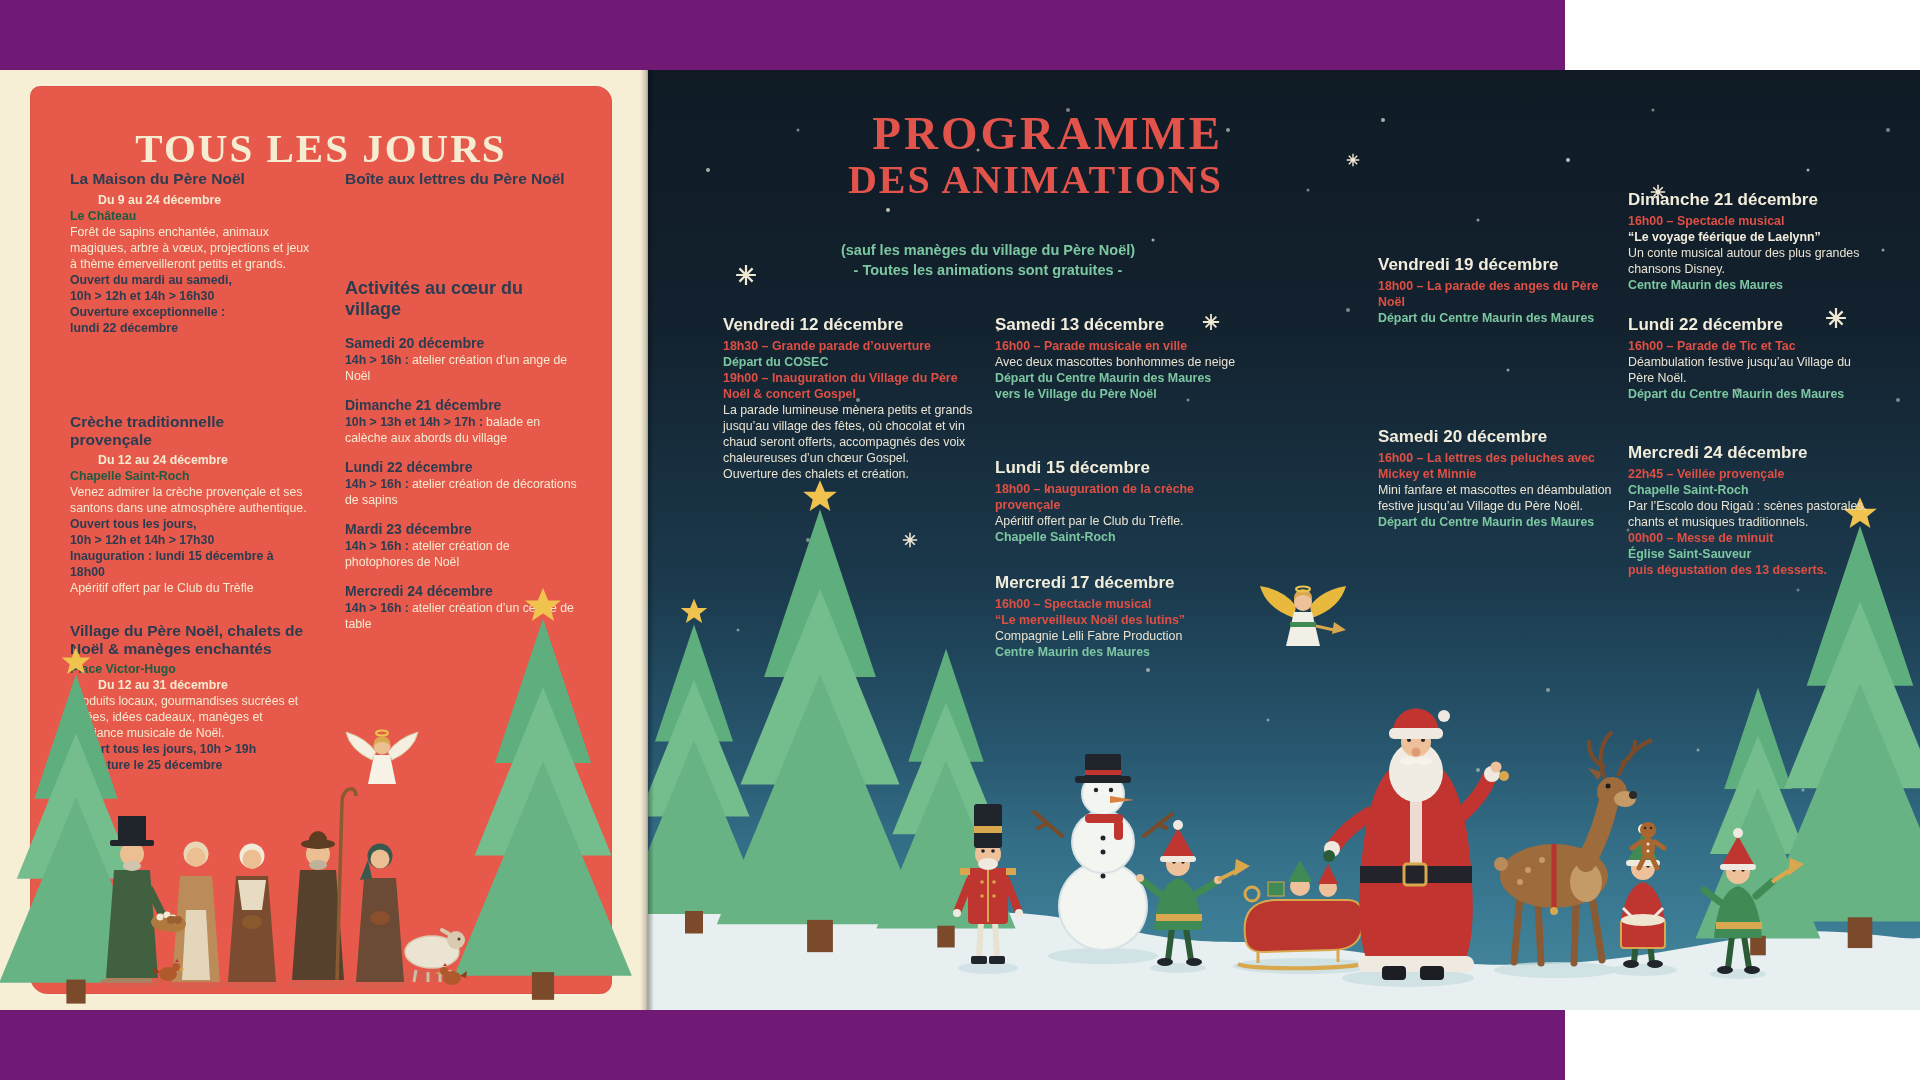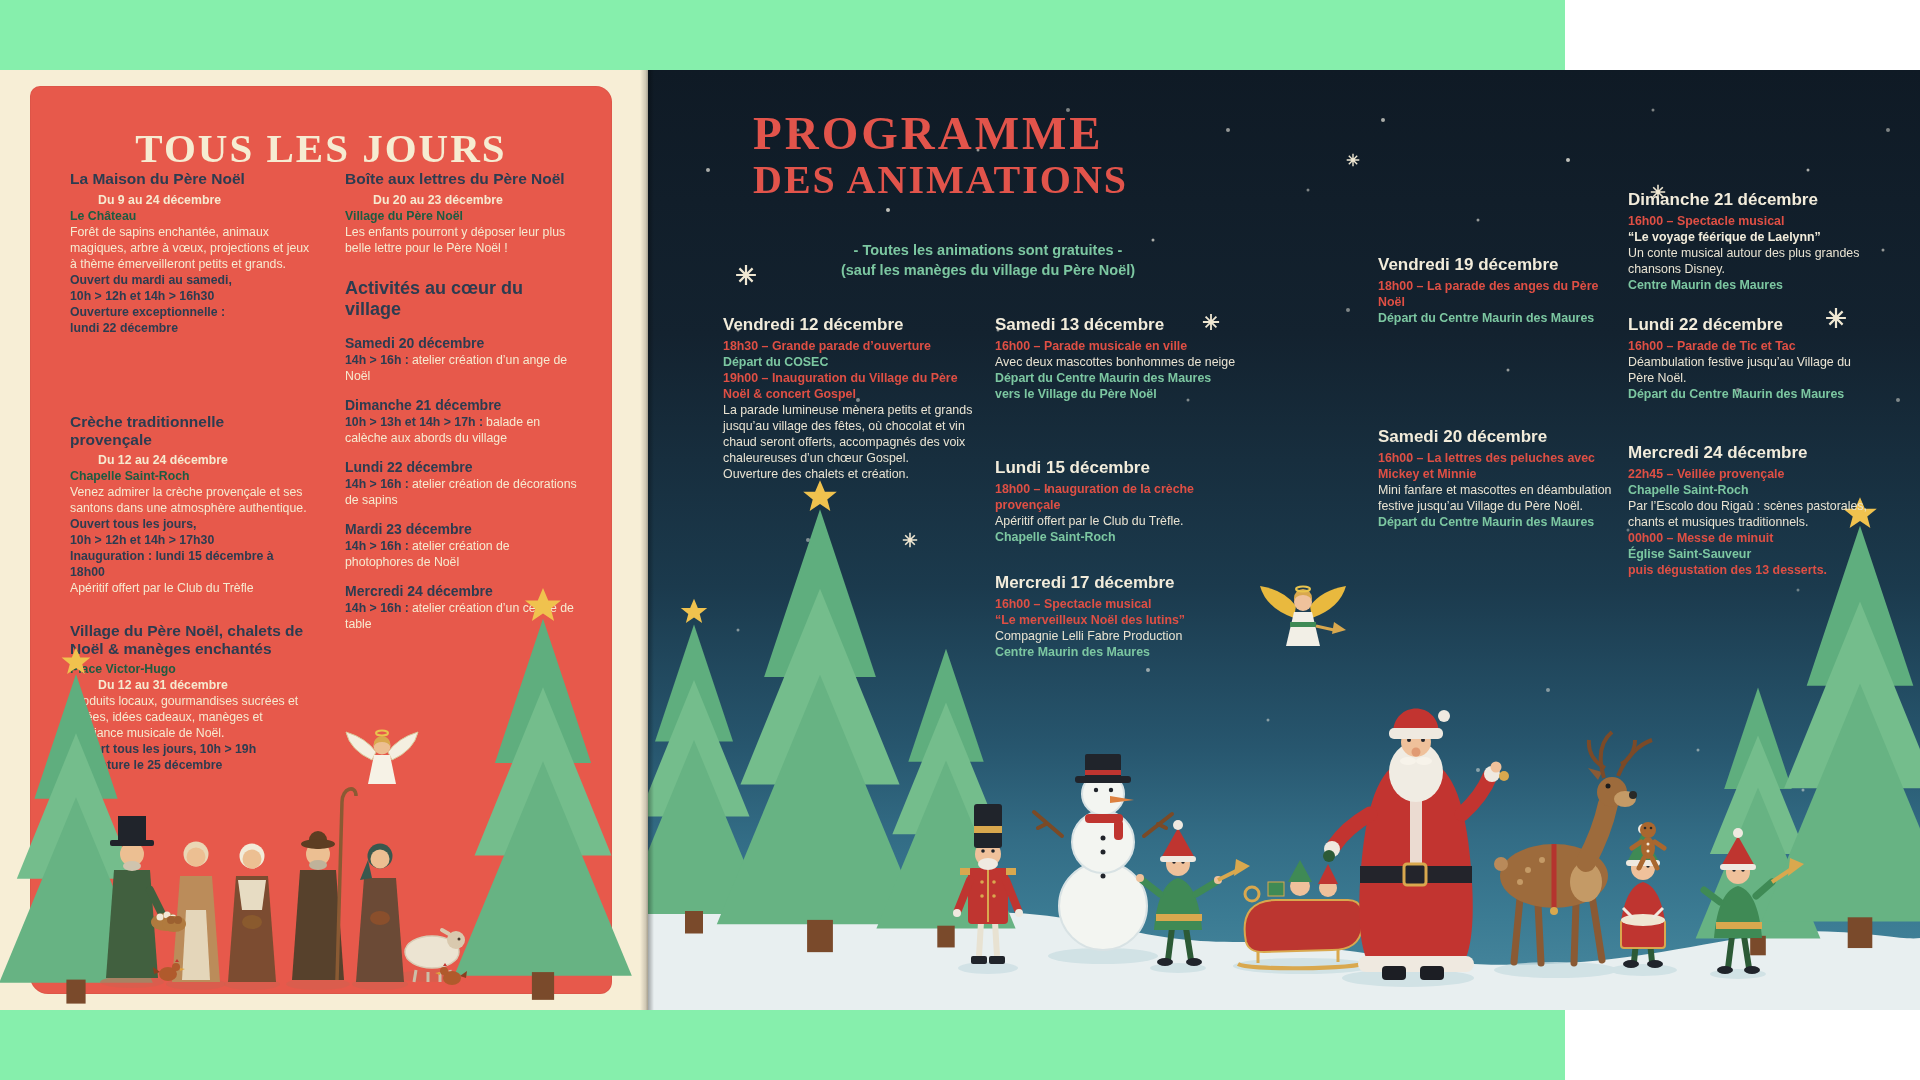--- a/index.html
+++ b/index.html
@@ -1,18 +1,18 @@
 <!DOCTYPE html>
 <html lang="fr"><head>
 <meta charset="utf-8">
 <style>
   html,body{margin:0;padding:0;}
   body{width:1920px;height:1080px;overflow:hidden;background:#ffffff;
        font-family:"Liberation Sans",sans-serif;}
-  #stage{position:relative;width:1565px;height:1080px;background:#86efac;}
+  #stage{position:relative;width:1565px;height:1080px;background:#701a75;}
 
   .page{position:absolute;top:70px;height:940px;}
   #page-left{left:0;width:648px;background:#f7eed6;}
   #page-right{left:648px;width:1272px;
     background:linear-gradient(180deg,#0f1a25 0%,#13222f 28%,#1b3a4d 55%,#27566e 72%,#336d86 82%,#3b7b93 90%,#4a8aa0 100%);}
 
   #spine{position:absolute;left:640px;top:70px;width:14px;height:940px;z-index:6;pointer-events:none;
     background:linear-gradient(90deg,rgba(0,0,0,0) 0%,rgba(0,0,0,.16) 40%,rgba(0,0,0,.32) 56%,rgba(0,0,0,0) 100%);}
 
   
@@ -29,21 +29,21 @@
   .ln-dark{color:#2c3c50;font-weight:800;}
   .acts{position:absolute;}
   .acts-h{margin:0 0 15px;font-size:18px;font-weight:800;color:#2c3c50;}
   .act{margin-bottom:13px;}
   .act-day{font-size:14px;font-weight:800;color:#2c3c50;line-height:17px;}
   .act-line{font-size:12.3px;line-height:16px;}
   .act-time{color:#2c3c50;font-weight:800;margin-right:3px;}
   .act-desc{color:#f6ead0;}
 
   
-  .rt{position:absolute;left:105px;top:40px;width:470px;text-align:left;color:#e2544b;
+  .rt{position:absolute;left:105px;top:40px;width:470px;text-align:right;color:#e2544b;
       font-family:"Liberation Serif",serif;font-weight:700;}
   .rt-1{font-size:47px;letter-spacing:3px;line-height:1.02;}
   .rt-2{font-size:40px;letter-spacing:2px;line-height:1.08;}
   .rsub{position:absolute;left:80px;top:170px;width:520px;text-align:center;
         font-weight:700;color:#7cc7a1;font-size:14.5px;line-height:20px;}
   .ev{position:absolute;}
   .ev .ln{font-size:12.4px;line-height:16px;}
   .ev-day{margin:0 0 4px;font-size:17px;font-weight:800;color:#f2ecdb;line-height:1.12;}
   .ln-time{color:#df4f44;font-weight:800;}
   .ln-venue{color:#7cc7a1;font-weight:800;font-size:13px;}
@@ -93,25 +93,20 @@
             <div class="ln ln-place">Place Victor-Hugo</div>
             <div class="ln ln-date">Du 12 au 31 décembre</div>
             <div class="ln ln-body">Produits locaux, gourmandises sucrées et salées, idées cadeaux, manèges et ambiance musicale de Noël.</div>
             <div class="ln ln-dark">Ouvert tous les jours, 10h &gt; 19h</div>
             <div class="ln ln-dark">Fermeture le 25 décembre</div>
           </div>
       </section>
 
       <section class="sec" style="left:315px;top:84px;width:232px;">
         <h3 class="sec-h">Boîte aux lettres du Père Noël</h3>
-        <div>
-            <div class="ln ln-date">Du 20 au 23 décembre</div>
-            <div class="ln ln-place">Village du Père Noël</div>
-            <div class="ln ln-body">Les enfants pourront y déposer leur plus belle lettre pour le Père Noël !</div>
-          </div>
       </section>
 
       <div class="acts" style="left:315px;top:192px;width:232px;">
         <h3 class="acts-h">Activités au cœur du village</h3>
 
         <div class="act">
           <div class="act-day">Samedi 20 décembre</div>
           <div class="act-line"><span class="act-time">14h &gt; 16h :</span><span class="act-desc">atelier création d’un ange de Noël</span></div>
         </div>
         <div class="act">
@@ -505,22 +500,22 @@
         <path d="M1124,812 L1142,800" stroke="#d9a84e" stroke-width="4"></path>
         <path d="M1140,806 L1156,794 L1142,788 Z" fill="#d9a84e"></path>
       </g>
     </svg>
 
     <div class="rt">
       <div class="rt-1">PROGRAMME</div>
       <div class="rt-2">DES ANIMATIONS</div>
     </div>
     <div class="rsub">
+      <div>(sauf les manèges du village du Père Noël)</div>
       <div>- Toutes les animations sont gratuites -</div>
-      <div>(sauf les manèges du village du Père Noël)</div>
     </div>
 
     <section class="ev" style="left:75px;top:245px;width:252px;">
       <h3 class="ev-day">Vendredi 12 décembre</h3>
       <div>
           <div class="ln ln-time">18h30 – Grande parade d’ouverture</div>
           <div class="ln ln-venue">Départ du COSEC</div>
           <div class="ln ln-time">19h00 – Inauguration du Village du Père Noël &amp; concert Gospel</div>
           <div class="ln ln-text">La parade lumineuse mènera petits et grands jusqu’au village des fêtes, où chocolat et vin chaud seront offerts, accompagnés des voix chaleureuses d’un chœur Gospel.</div>
           <div class="ln ln-text">Ouverture des chalets et création.</div>

